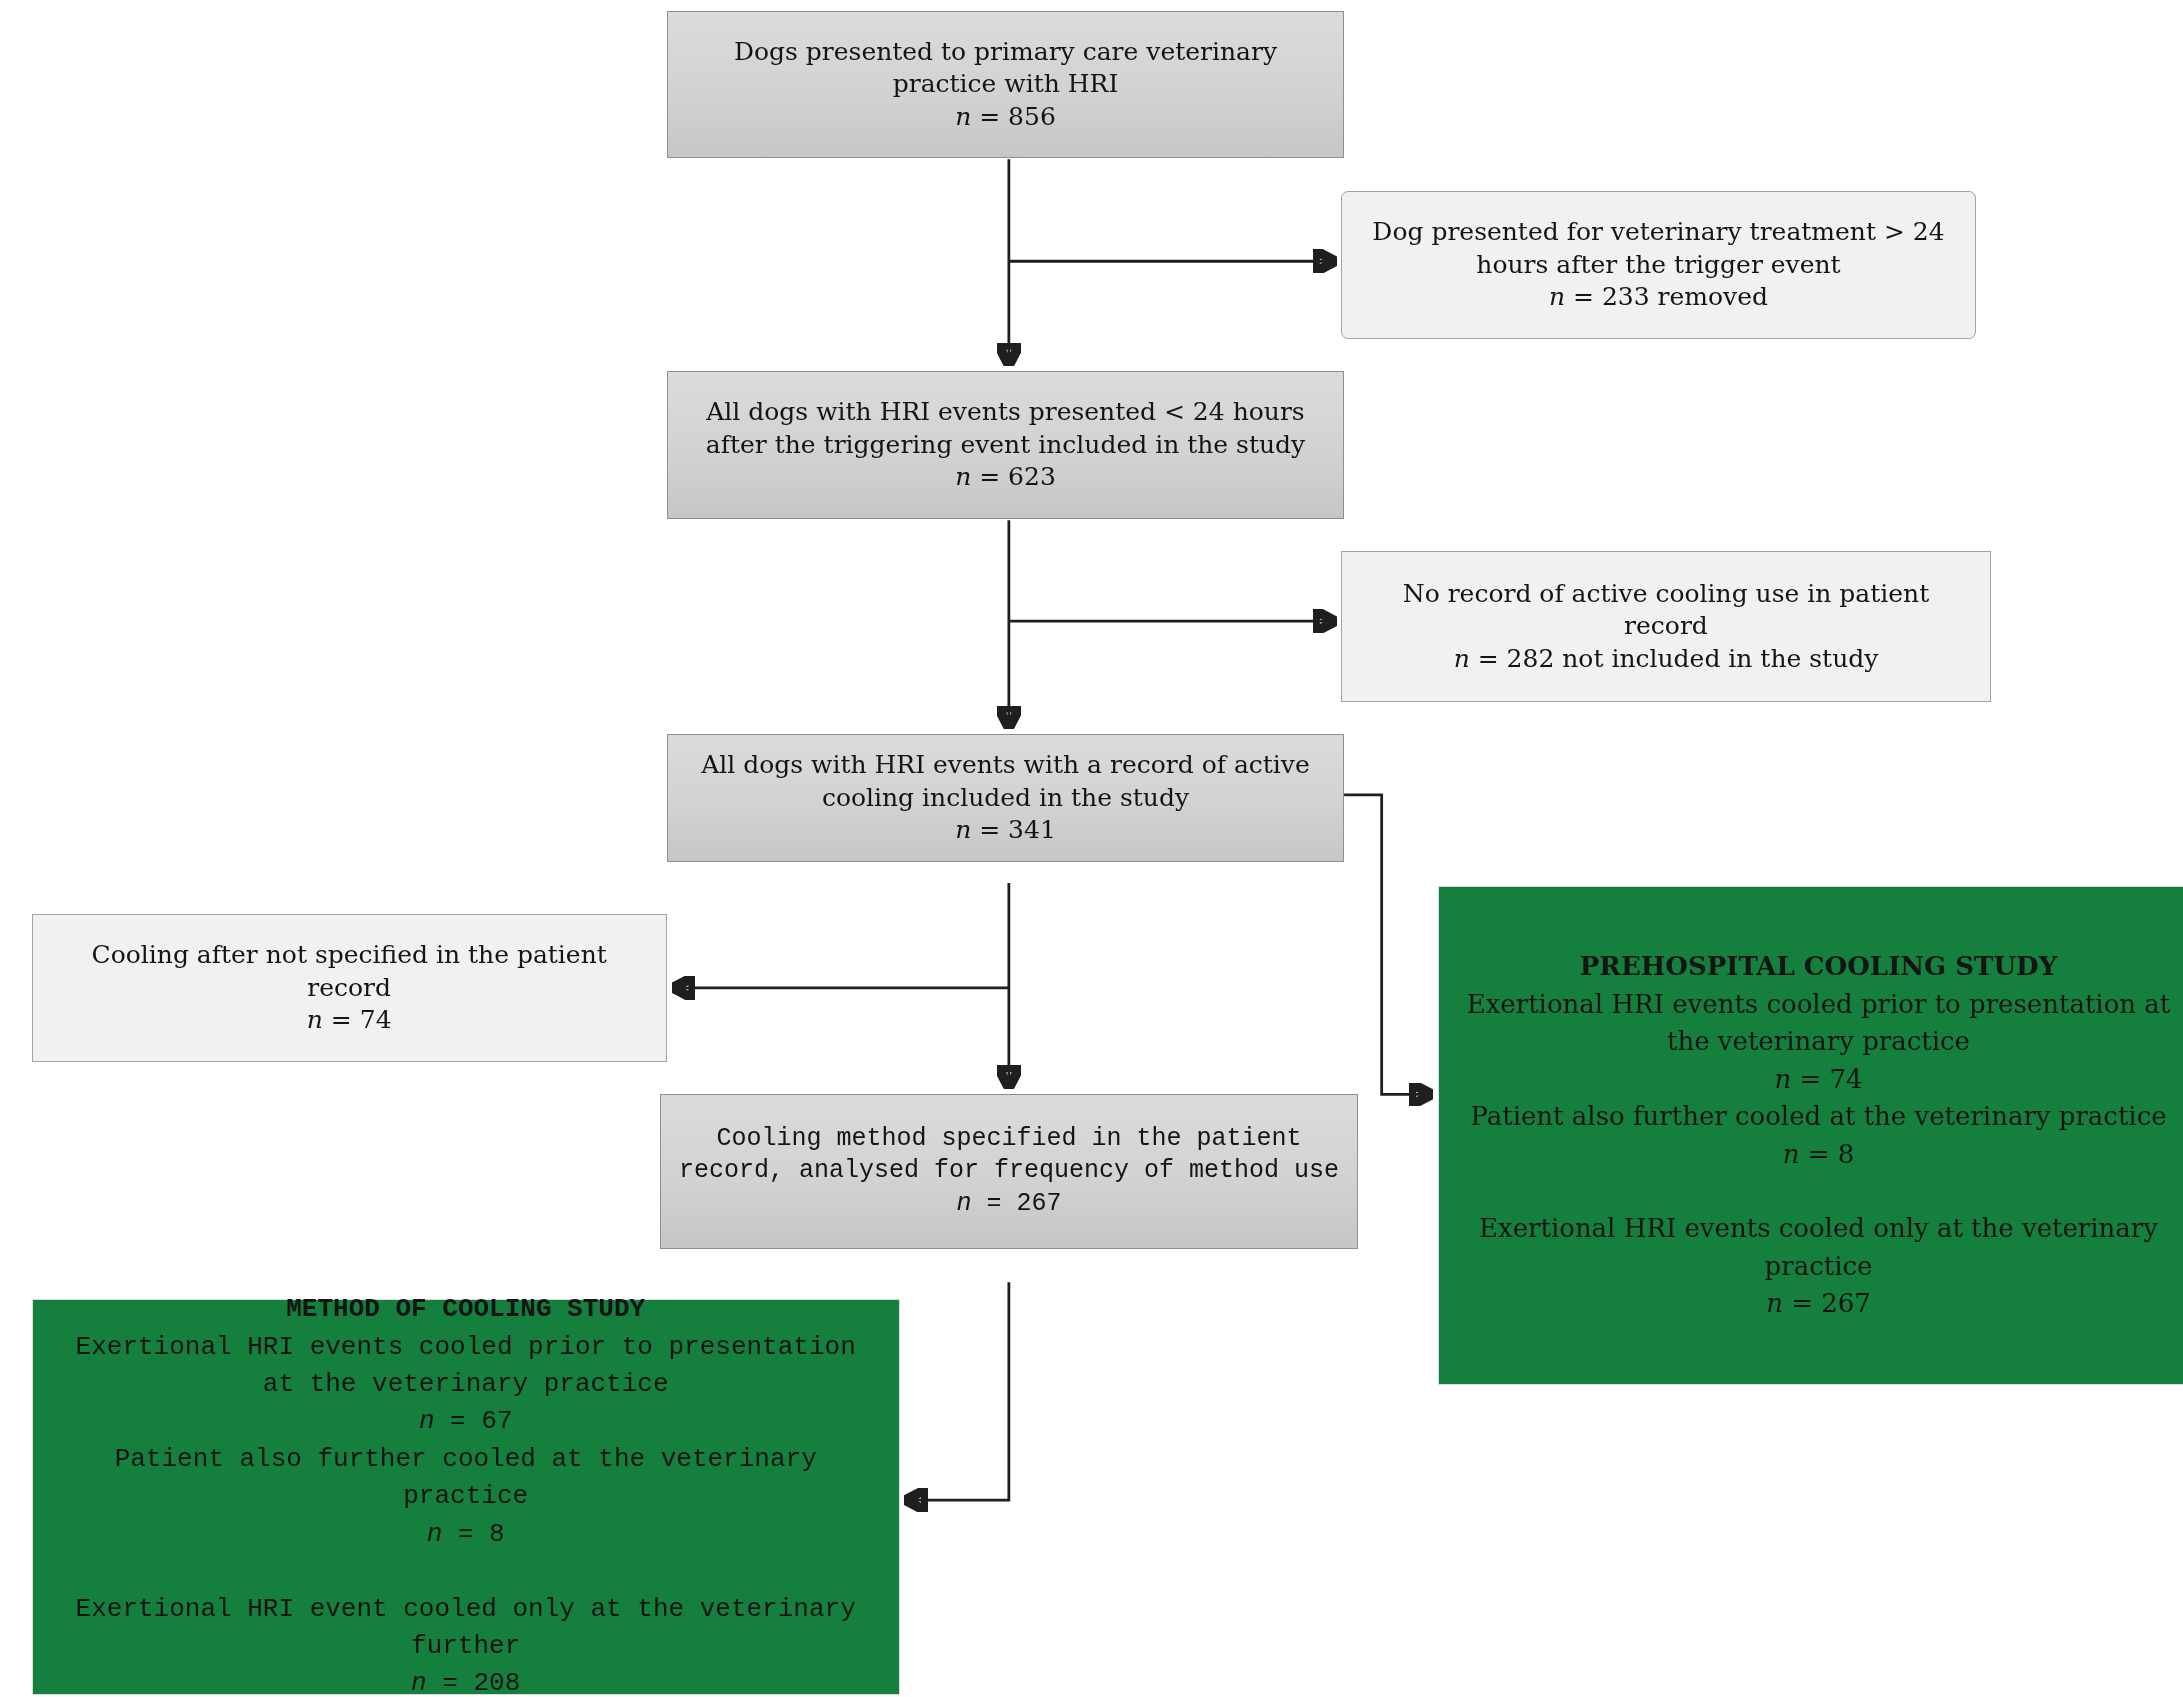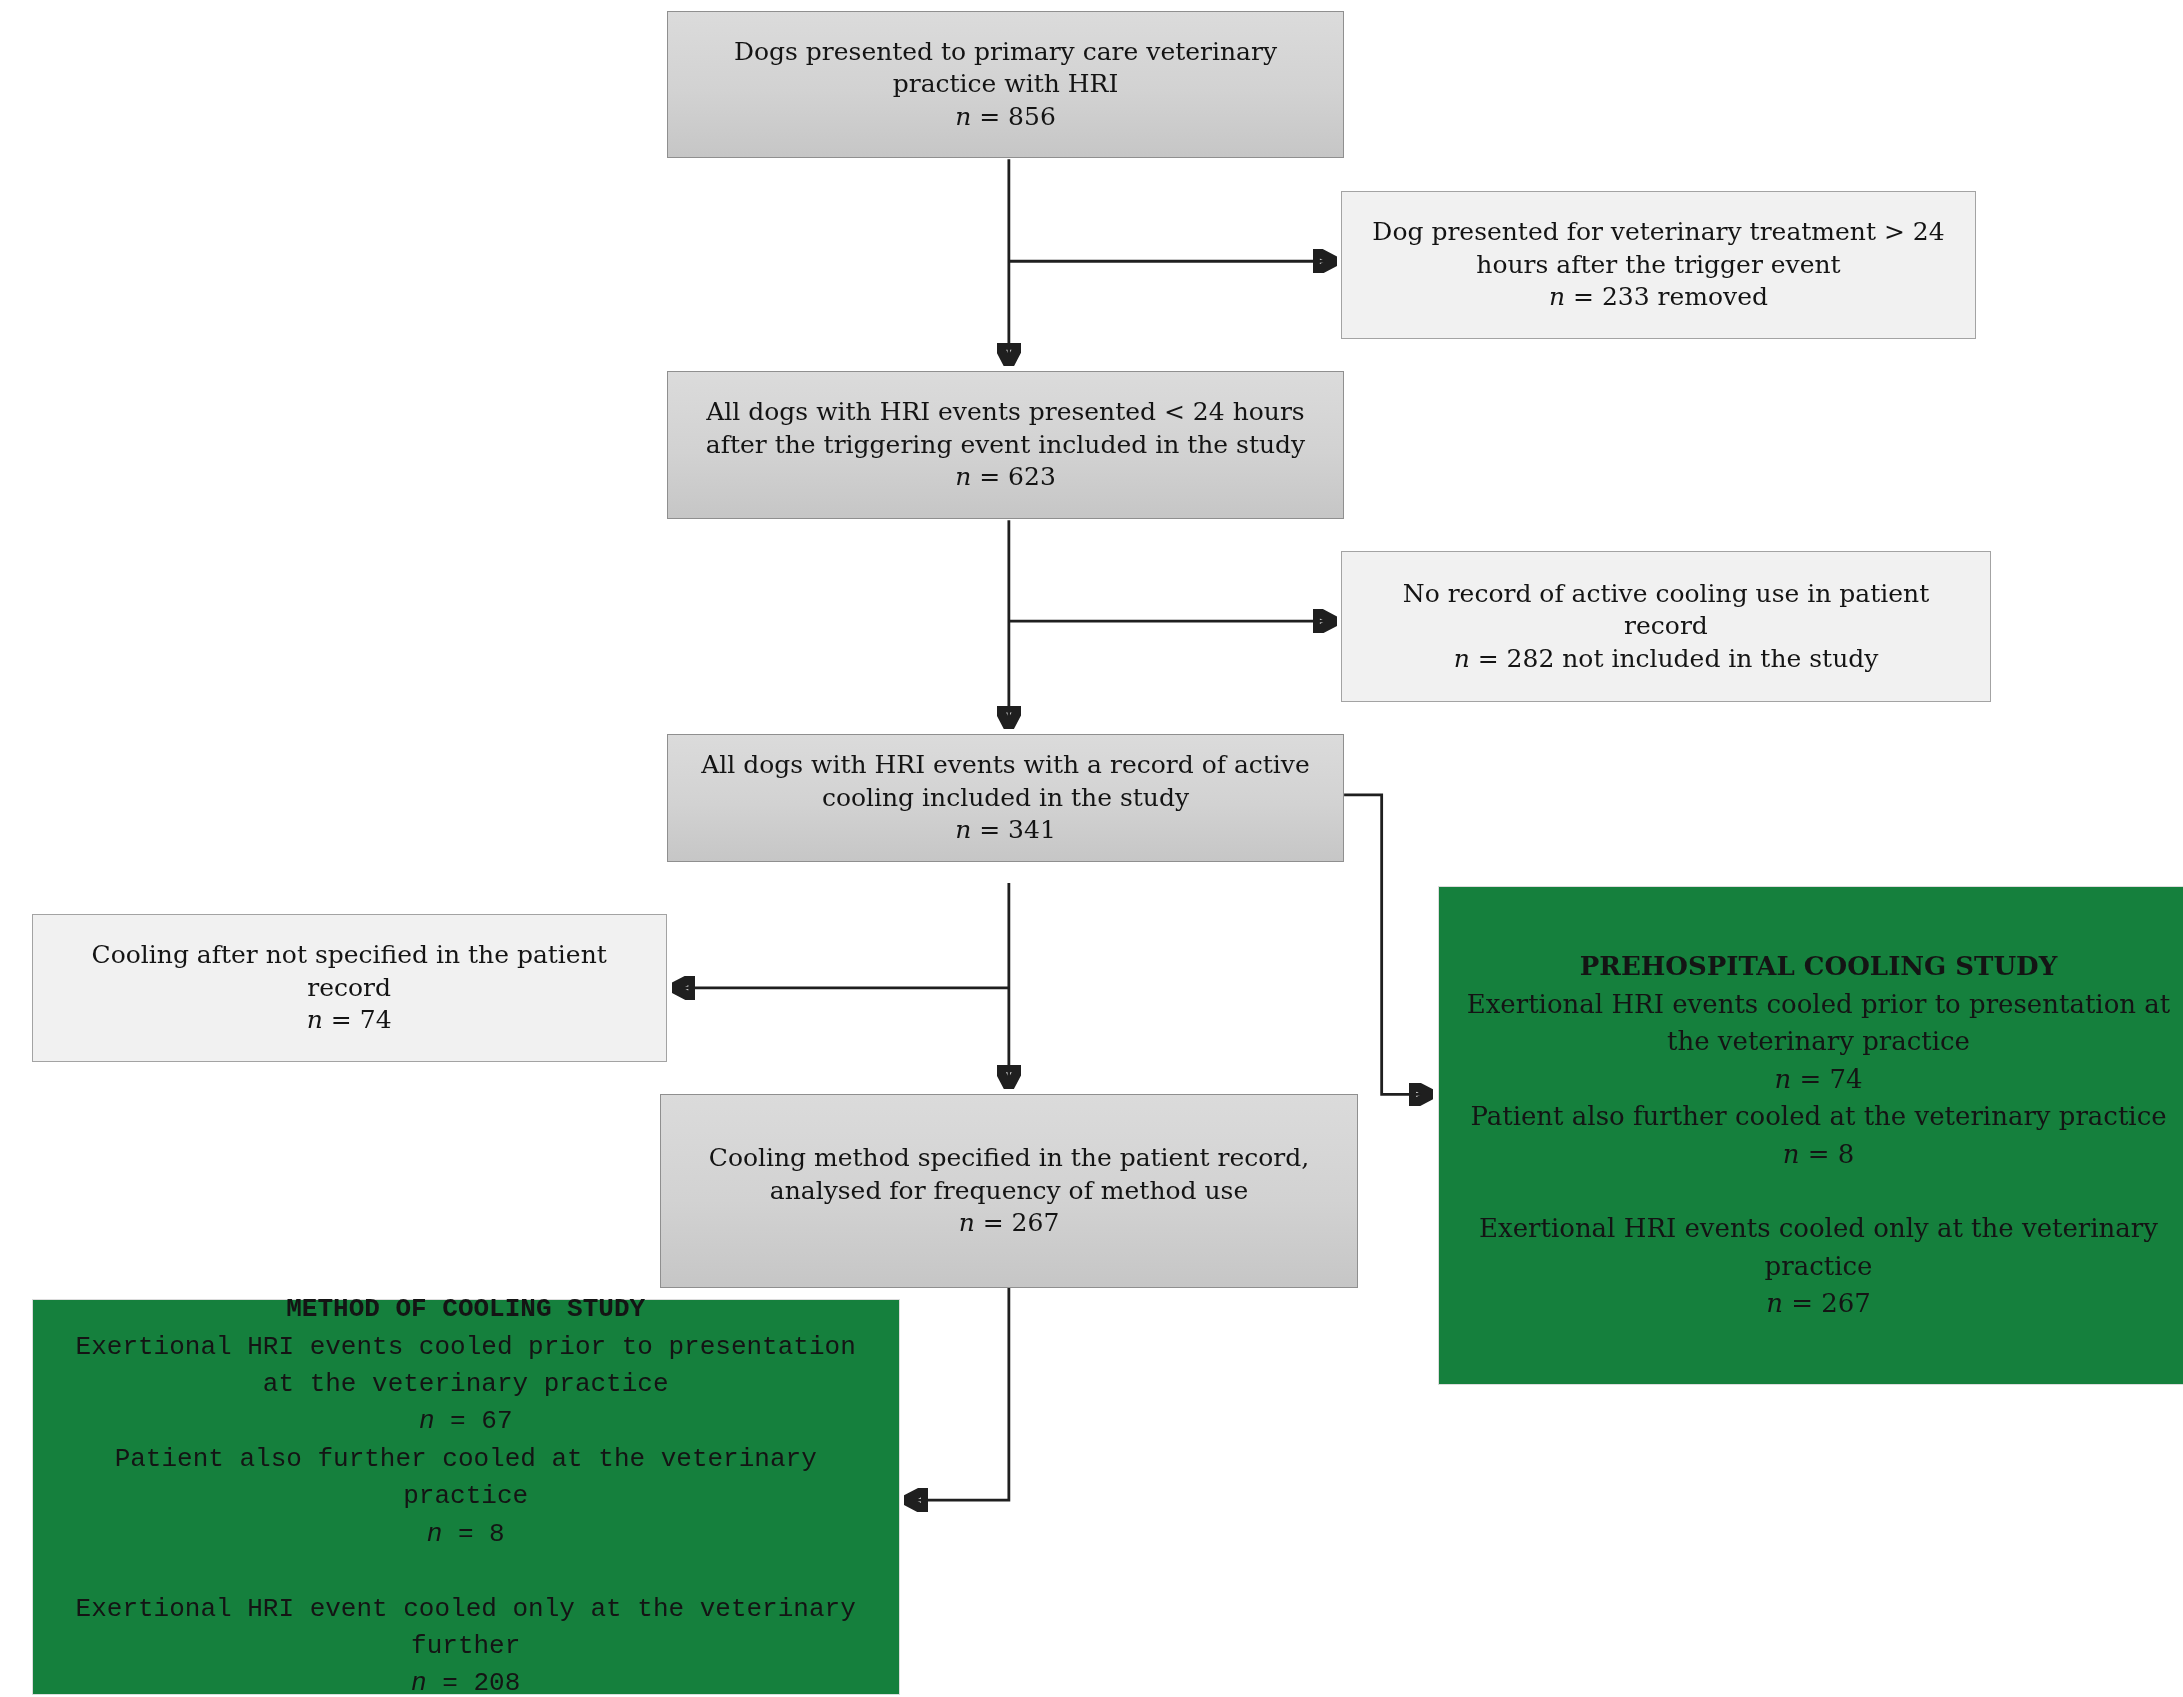--- a/index.html
+++ b/index.html
@@ -32,26 +32,26 @@
   .highlight {
     background: #15803d;
     border: 1.7px solid #dcdcdc;
     padding: 13.5px 22.4px;
   }
   .highlight .line { font-size: 26px; line-height: 1.44; }
   .line.bold { font-weight: bold; }
 
   
   #box-presented     { left: 642px; top: 11.2px;   width: 677px; height: 147px; }
-  #box-late          { left: 1316px; top: 191px;  width: 635px; height: 148px; }
+  #box-late          { left: 1316px; top: 191px;  width: 635px; height: 148px; border-radius: 7px; }
   #box-included24    { left: 642px; top: 371px;  width: 677px; height: 148px; }
   #box-norecord      { left: 1316px; top: 551px;  width: 650px; height: 151px; }
   #box-cooling       { left: 642px; top: 734px; width: 677px; height: 128px; }
   #box-notspec       { left: 6.7px;   top: 914px; width: 635px; height: 148px; }
-  #box-methodspec    { left: 635px; top: 1094px; width: 698px; height: 194px; }
+  #box-methodspec    { left: 635px; top: 1094px; width: 698px; height: 155px; font-family: Liberation Mono, monospace; }
   #box-prehospital   { left: 1413px; top: 886px; width: 761px; height: 499px; }
   #box-methodstudy   { left: 6.7px;   top: 1299px; width: 868px; height: 396px; font-family: Liberation Mono, monospace; }
 
   svg.connectors { position: absolute; left: 0; top: 0; }
   svg.connectors path { stroke: #1f1f1f; stroke-width: 5; fill: none; }
 </style>
 </head>
 <body>
 
 <div class="canvas">

